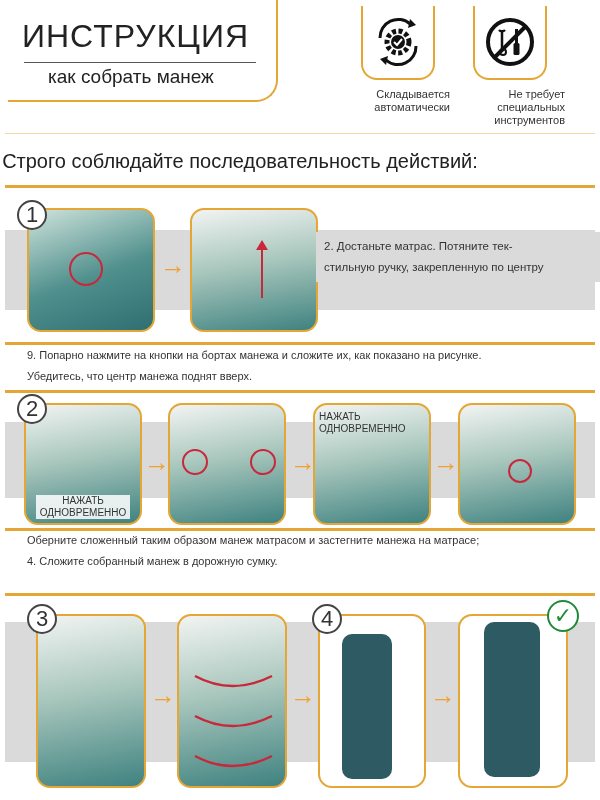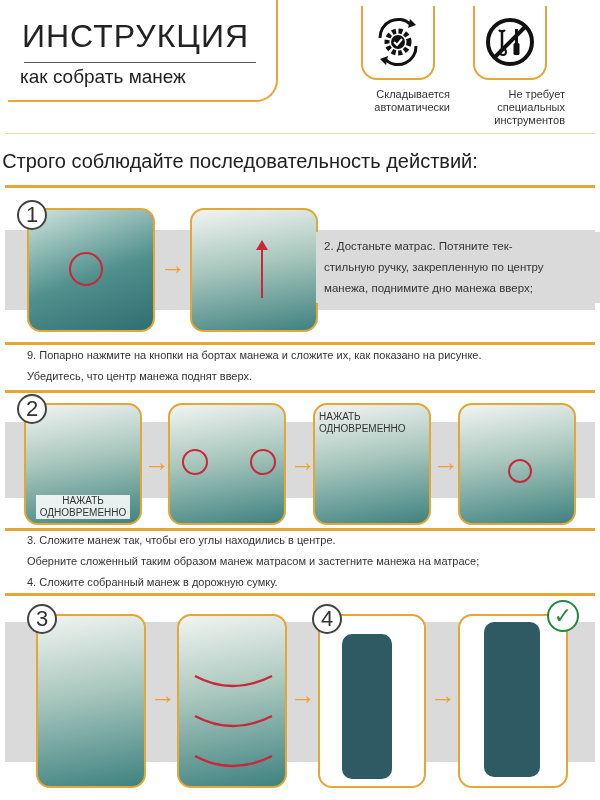--- a/index.html
+++ b/index.html
@@ -1,21 +1,21 @@
 <!DOCTYPE html>
 <html><head>
 <meta charset="utf-8">
 <style>
   html,body{margin:0;padding:0;}
   body{width:600px;height:800px;background:#fff;position:relative;overflow:hidden;font-family:"Liberation Sans",sans-serif;color:#222;}
   .abs{position:absolute;}
   .title-box{left:8px;top:0;width:268px;height:100px;border-right:2px solid #e4a634;border-bottom:2px solid #e4a634;border-bottom-right-radius:22px;}
   .title-main{left:22px;top:18px;font-size:32px;letter-spacing:1px;color:#222;font-weight:normal;}
   .title-line{left:24px;top:62px;width:232px;height:1px;background:#555;}
-  .title-sub{left:20px;top:66px;font-size:19px;color:#222;}
+  .title-sub{left:48px;top:66px;font-size:19px;color:#222;}
   .feat{width:70px;height:72px;border-left:2px solid #e4a634;border-right:2px solid #e4a634;border-bottom:2px solid #e4a634;border-bottom-left-radius:16px;border-bottom-right-radius:16px;display:flex;align-items:center;justify-content:center;}
   .feat-label{font-size:11px;text-align:right;line-height:13px;color:#333;}
   .hline{height:3px;background:#e4a634;left:5px;width:590px;}
   .headline{left:0;width:480px;top:150px;text-align:center;font-size:20px;color:#222;}
   .band{background:#dadada;left:5px;width:590px;}
   .photo{border:2px solid #e4a634;border-radius:14px;background:linear-gradient(160deg,#cfe3dc 0%,#4f8f8c 55%,#2f6f72 100%);overflow:hidden;}
   .photo.light{background:linear-gradient(170deg,#f2f4f2 0%,#a9c7bd 45%,#3f8280 100%);}
   .photo.bag{background:linear-gradient(180deg,#fff 0%,#fff 100%);}
   .num{width:26px;height:26px;border:2px solid #444;border-radius:50%;background:#fff;font-size:22px;line-height:26px;text-align:center;color:#333;}
   .arrow{color:#f0a030;font-size:26px;font-weight:bold;}
@@ -77,21 +77,20 @@
 <div class="abs arrow" style="left:160px;top:250px;">→</div>
 <div class="abs photo light" style="left:190px;top:208px;width:124px;height:120px;">
   <svg class="abs" style="left:64px;top:30px;" width="12" height="60">
       <line x1="6" y1="58" x2="6" y2="6" stroke="#c8283a" stroke-width="2"></line>
       <polygon points="0,10 6,0 12,10" fill="#c8283a"></polygon>
     </svg>
 </div>
 <div class="abs step-text" style="left:316px;top:232px;width:270px;padding:4px 8px;background:#dadada;">
   <div>2. Достаньте матрас. Потяните тек-</div>
   <div>стильную ручку, закрепленную по центру</div>
-  <div>манежа, поднимите дно манежа вверх;</div>
 </div>
 
 <div class="abs hline" style="top:342px;"></div>
 <div class="abs step-text" style="left:27px;top:345px;width:570px;font-size:11px;">
   <div>9. Попарно нажмите на кнопки на бортах манежа и сложите их, как показано на рисунке.</div>
   <div>Убедитесь, что центр манежа поднят вверх.</div>
 </div>
 <div class="abs hline" style="top:390px;"></div>
 
 <div class="abs band" style="top:422px;height:76px;"></div>
@@ -114,21 +113,20 @@
     <div>ОДНОВРЕМЕННО</div>
   </div>
 </div>
 <div class="abs arrow" style="left:433px;top:447px;">→</div>
 <div class="abs photo light" style="left:458px;top:403px;width:114px;height:118px;">
   <div class="abs red-circle" style="left:48px;top:54px;width:20px;height:20px;"></div>
 </div>
 
 <div class="abs hline" style="top:528px;"></div>
 <div class="abs step-text" style="left:27px;top:530px;width:570px;font-size:11px;">
-  <div>3. Сложите манеж так, чтобы его углы находились в центре.</div>
   <div>Оберните сложенный таким образом манеж матрасом и застегните манежа на матрасе;</div>
   <div>4. Сложите собранный манеж в дорожную сумку.</div>
 </div>
 <div class="abs hline" style="top:593px;"></div>
 
 <div class="abs band" style="top:622px;height:140px;"></div>
 <div class="abs photo light" style="left:36px;top:614px;width:106px;height:170px;"></div>
 <div class="abs num" style="left:27px;top:604px;">3</div>
 <div class="abs arrow" style="left:150px;top:680px;">→</div>
 <div class="abs photo light" style="left:177px;top:614px;width:106px;height:170px;">

